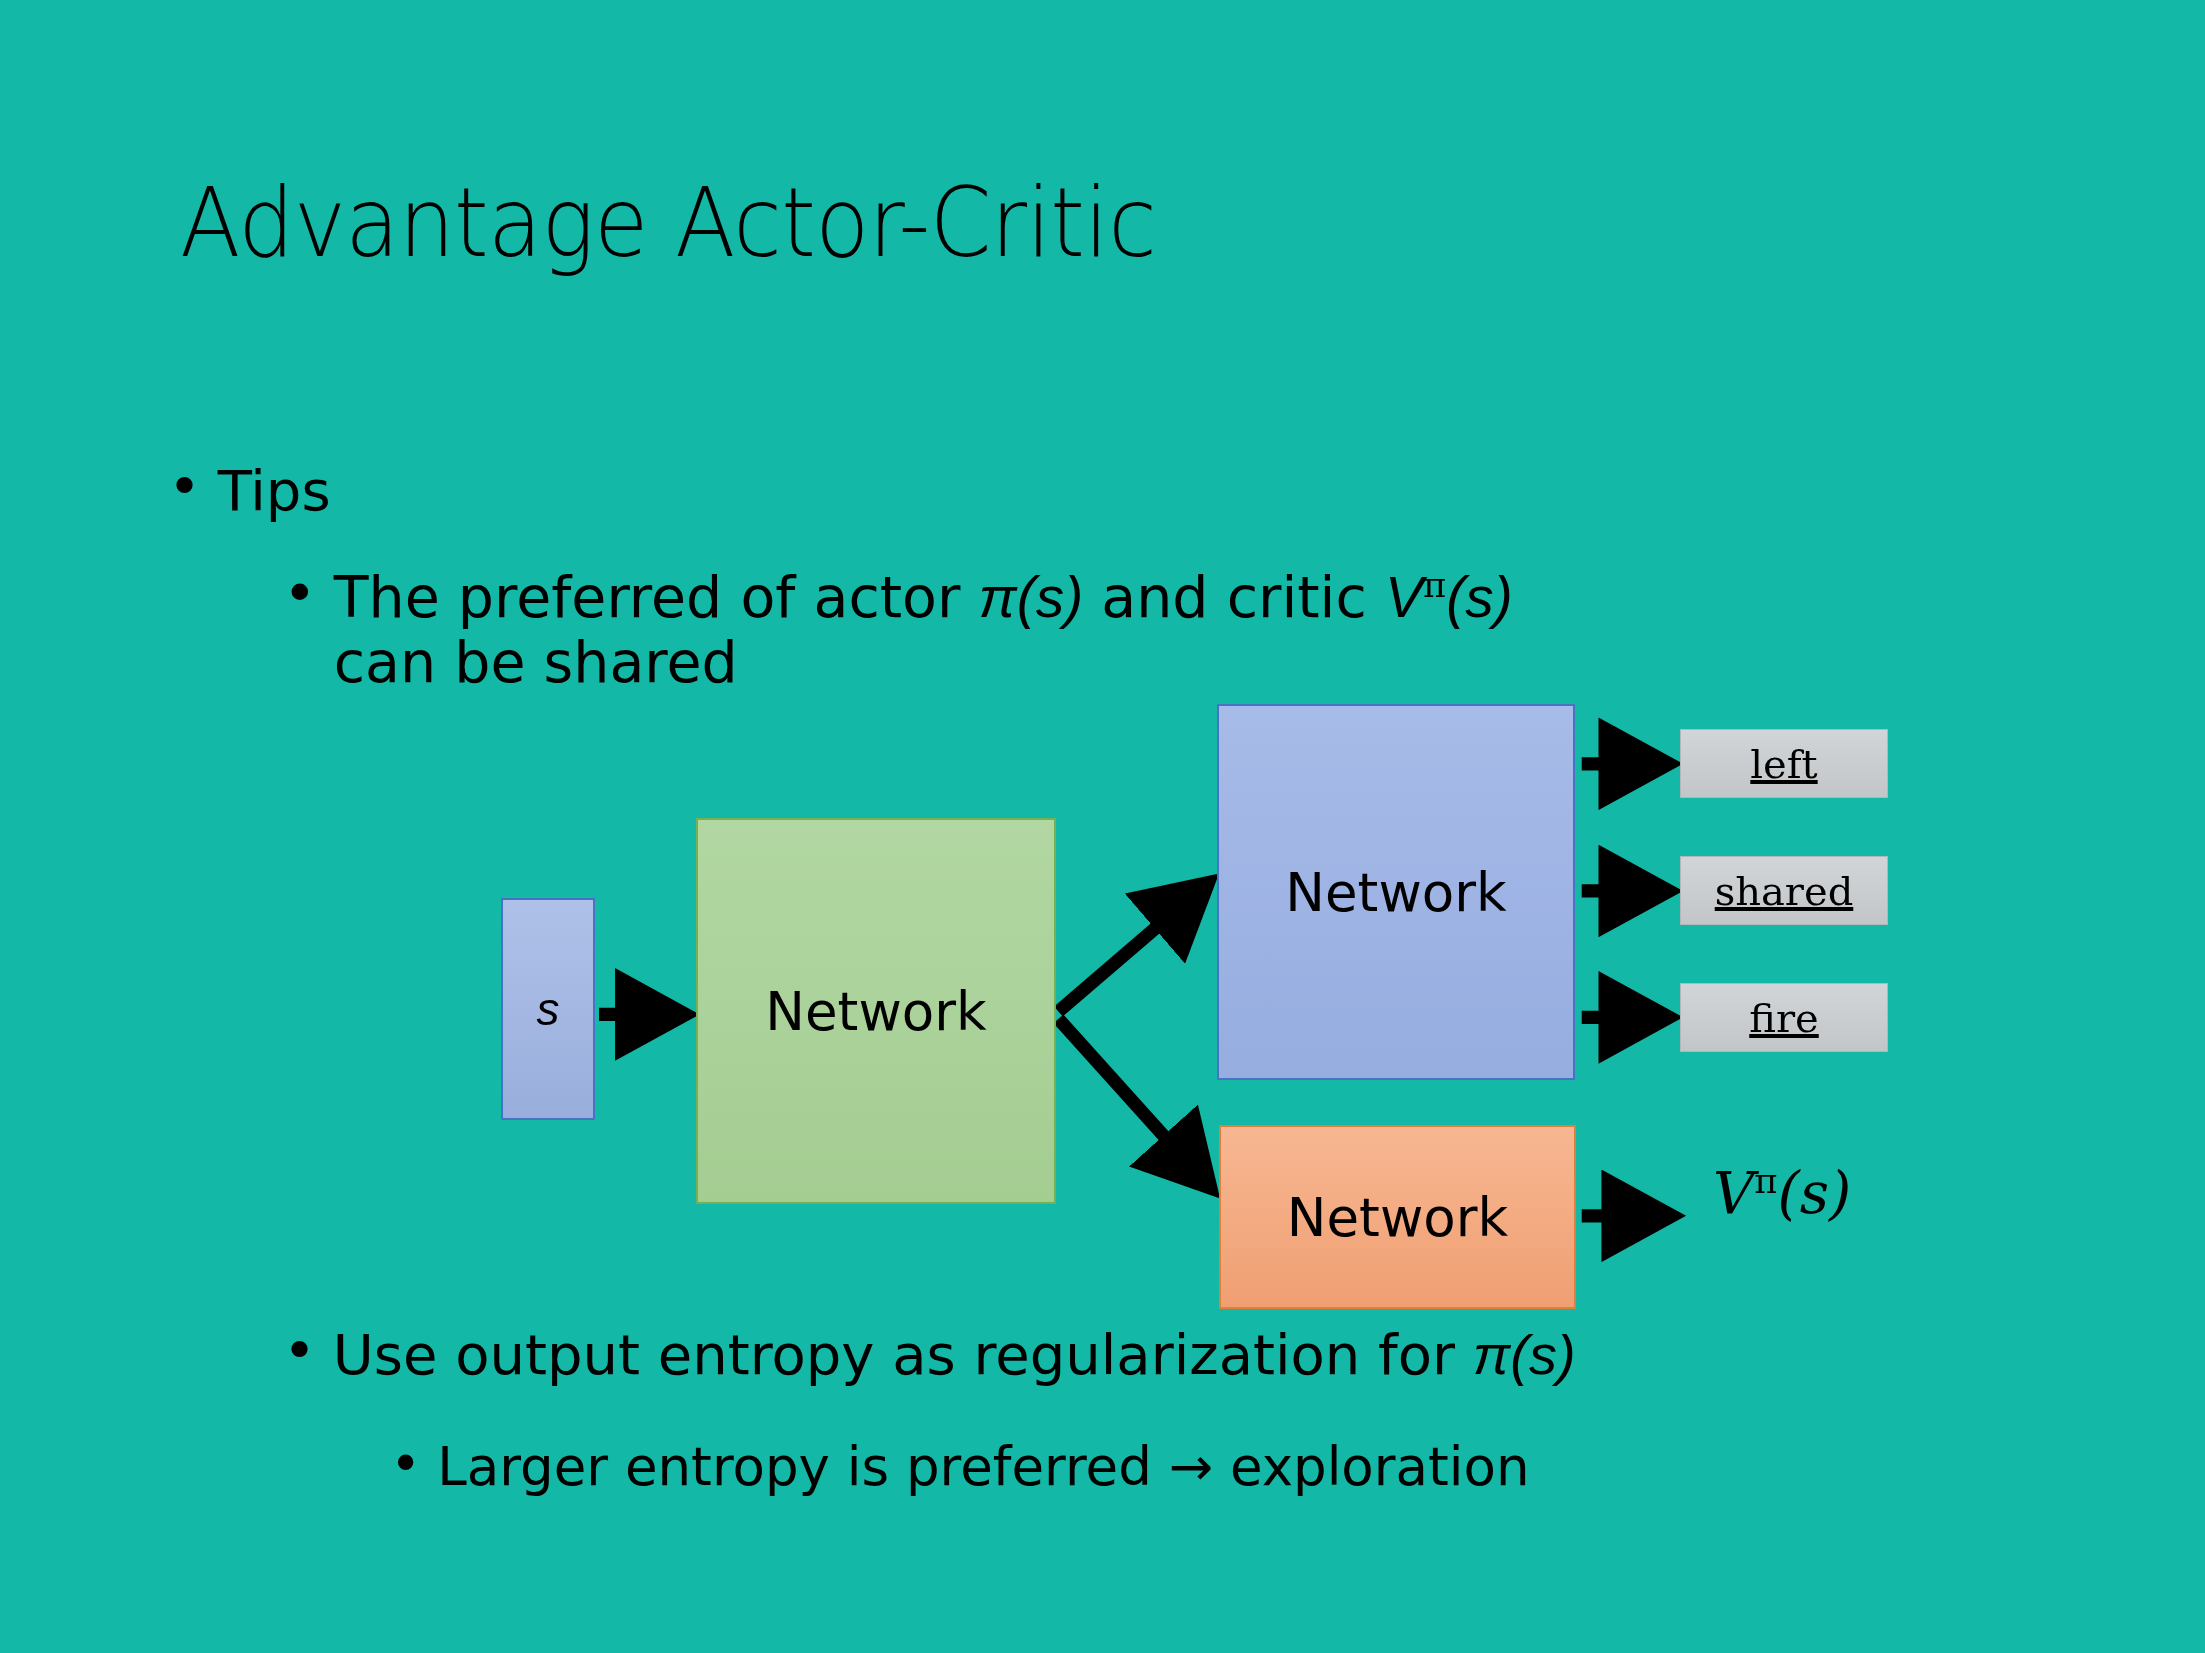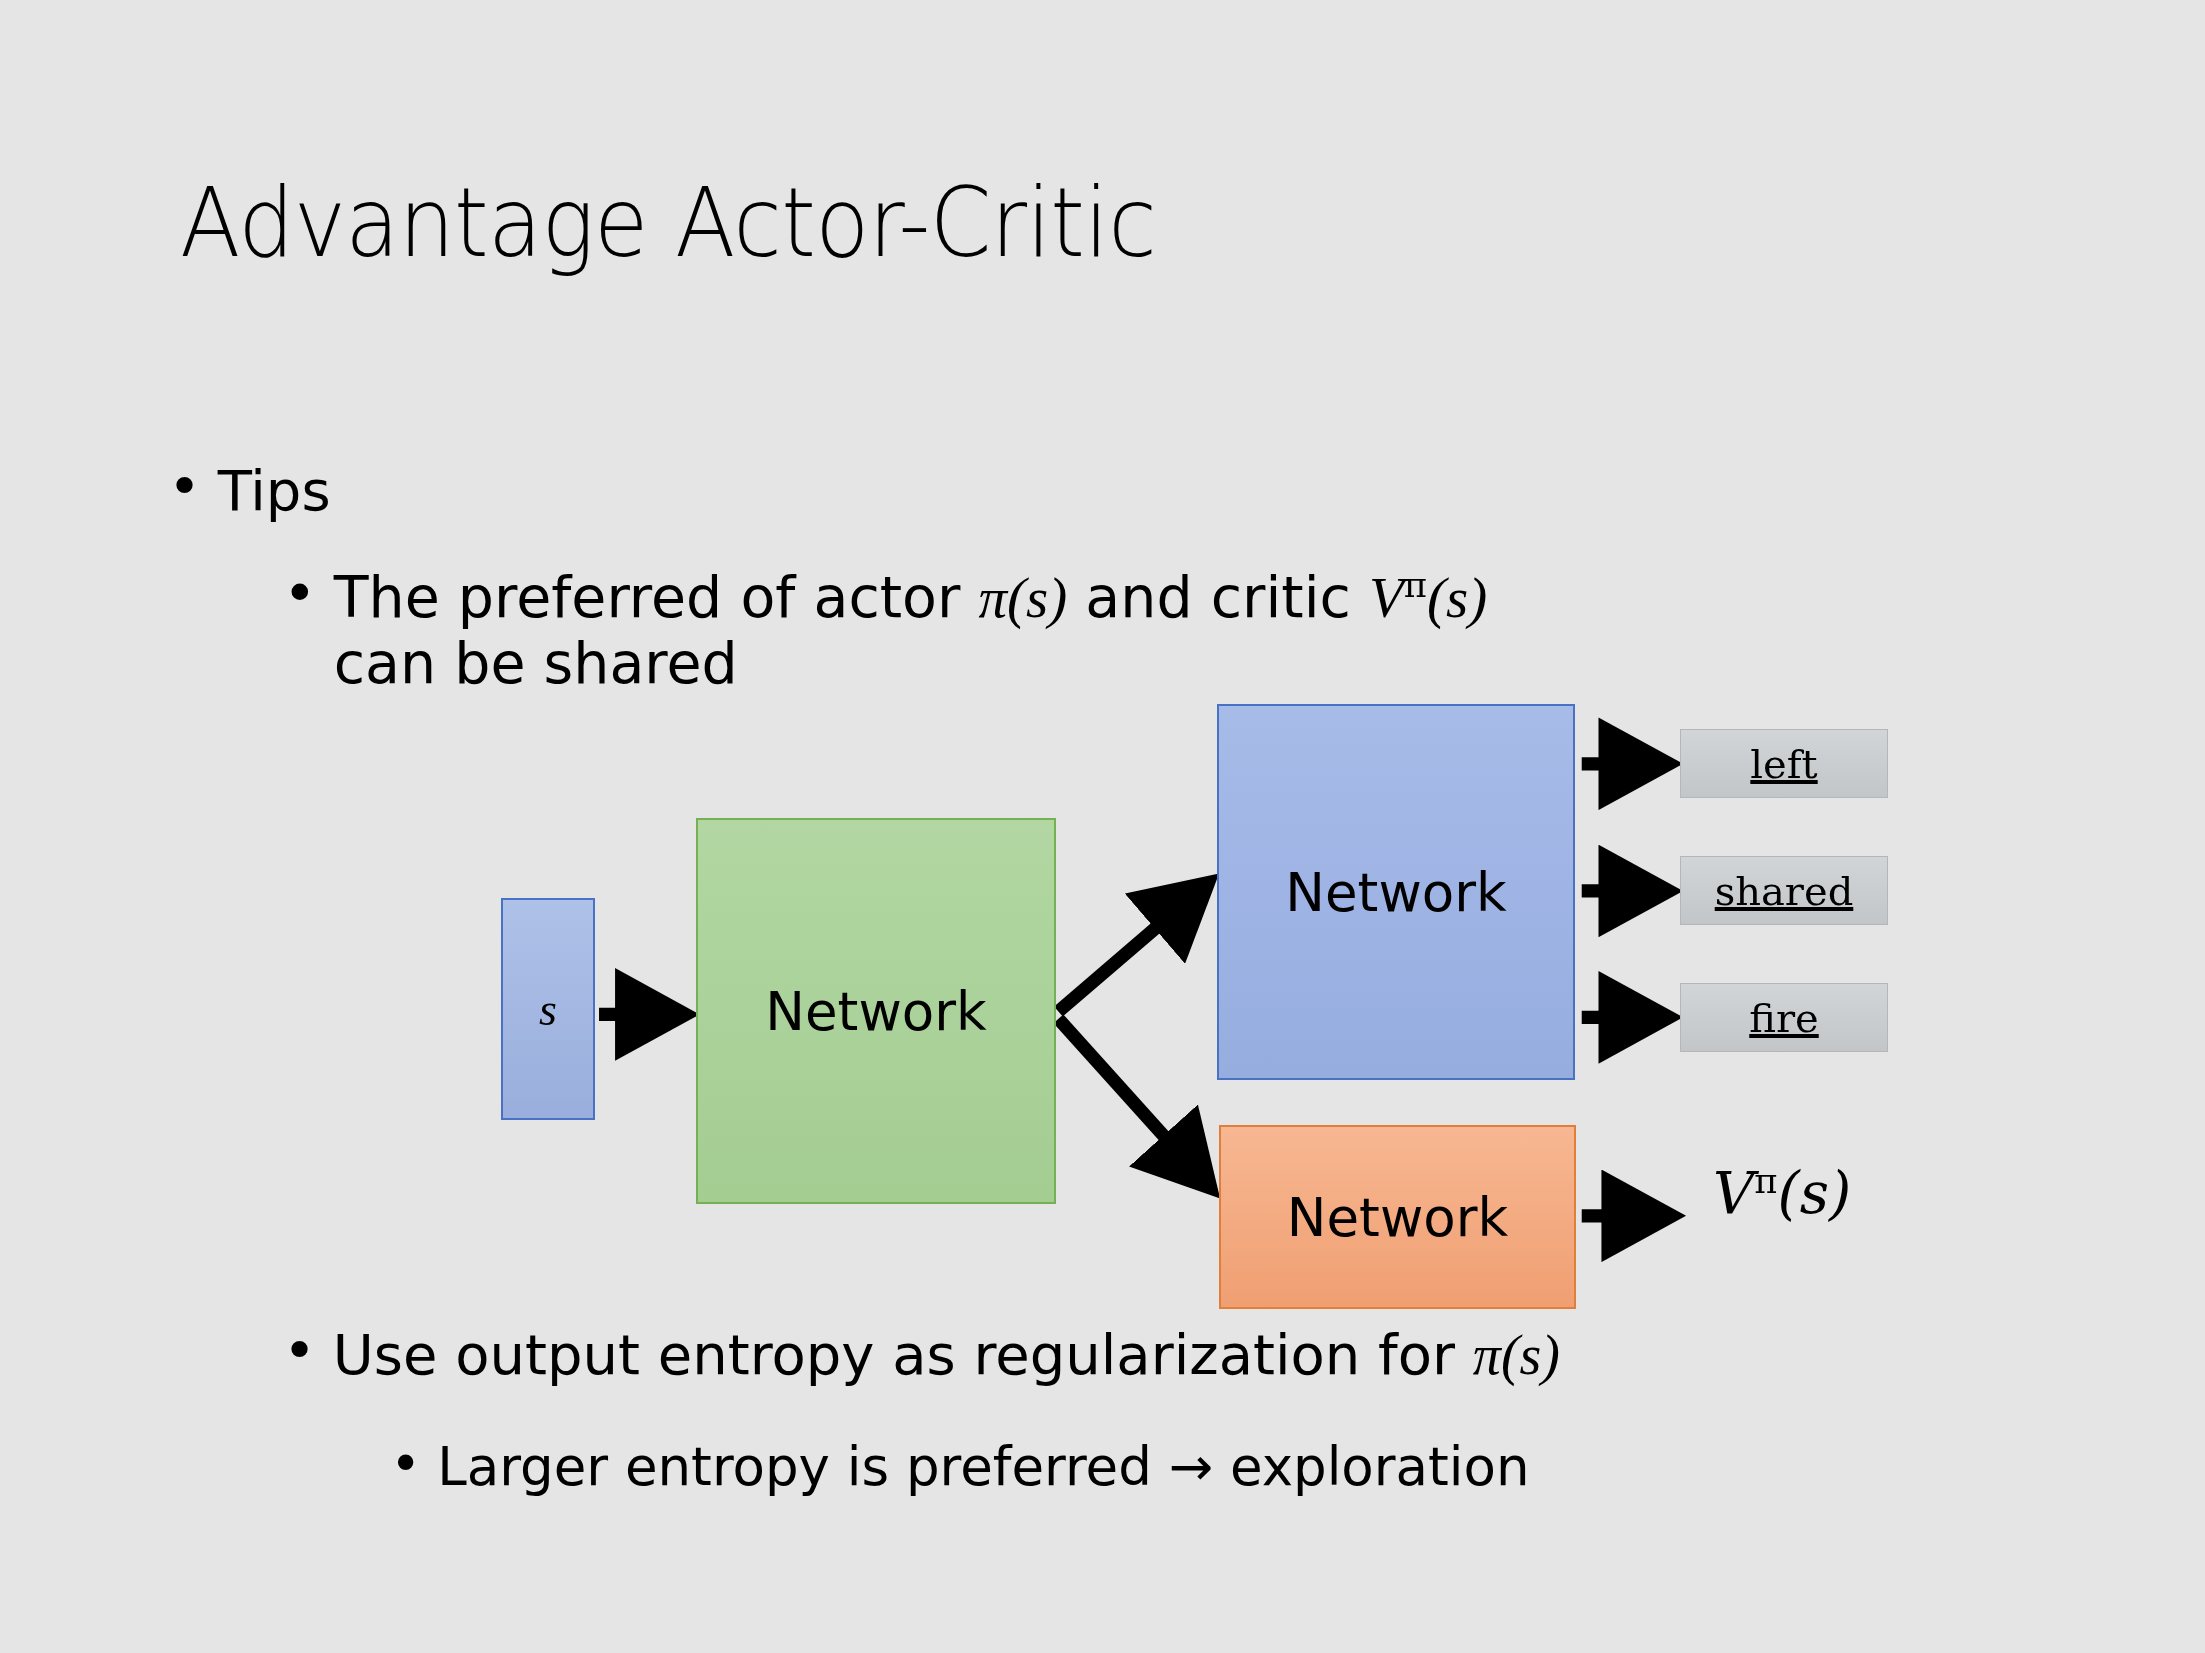--- a/index.html
+++ b/index.html
@@ -11,21 +11,21 @@
     width: 2205px;
     height: 1654px;
     font-family: "Liberation Sans", sans-serif;
     color: #000000;
     overflow: hidden;
   }
   .slide {
     position: relative;
     width: 2205px;
     height: 1654px;
-    background: #e5e5e5;
+    background: #14b8a6;
   }
 
   
   .slide-title {
     position: absolute;
     left: 180px;
     top: 168px;
     font-family: "DejaVu Sans", sans-serif;
     font-size: 96px;
     font-weight: 300;
@@ -57,21 +57,21 @@
   .lvl2 { font-size: 56px; }
   .lvl3 { font-size: 51px; }
 
   #bullet-tips       { left: 168px; top: 459px;  font-size: 56px; }
   #bullet-shared     { left: 283px; top: 565px;  font-size: 57px; width: 1617px; }
   #bullet-entropy    { left: 283px; top: 1323px; font-size: 56px; }
   #bullet-larger     { left: 390px; top: 1437px; font-size: 53px; }
 
   
   .math {
-    font-family: Liberation Serif, serif;
+    font-family: Liberation Sans, sans-serif;
     font-style: italic;
   }
   .mathsup {
     font-family: "DejaVu Serif", serif;
     font-style: normal;
     font-size: 0.62em;
     vertical-align: super;
     line-height: 0;
   }
 

